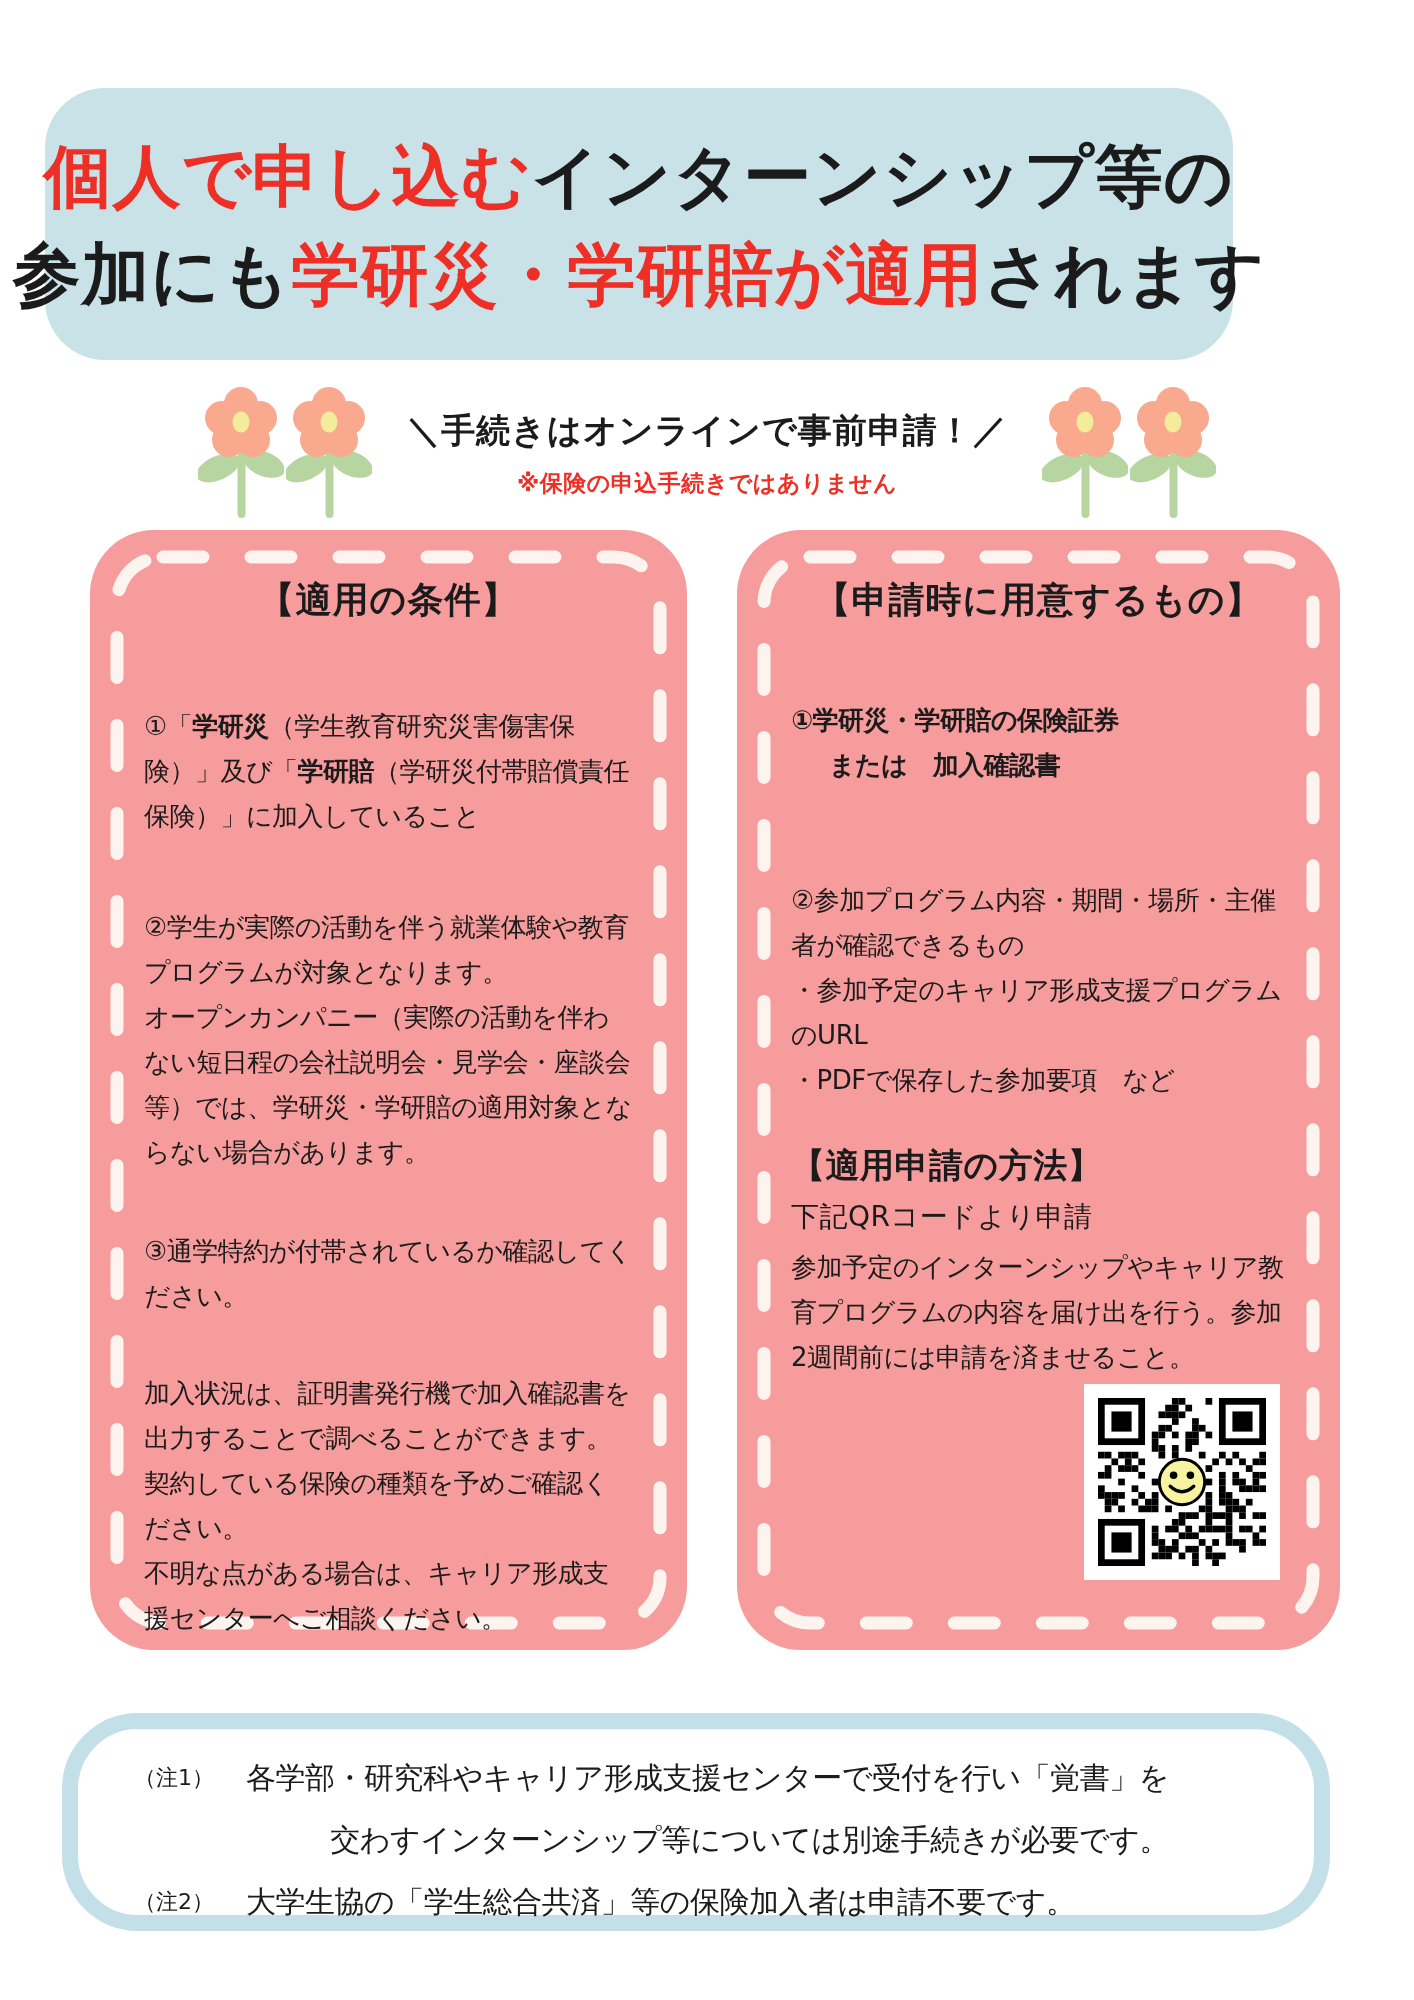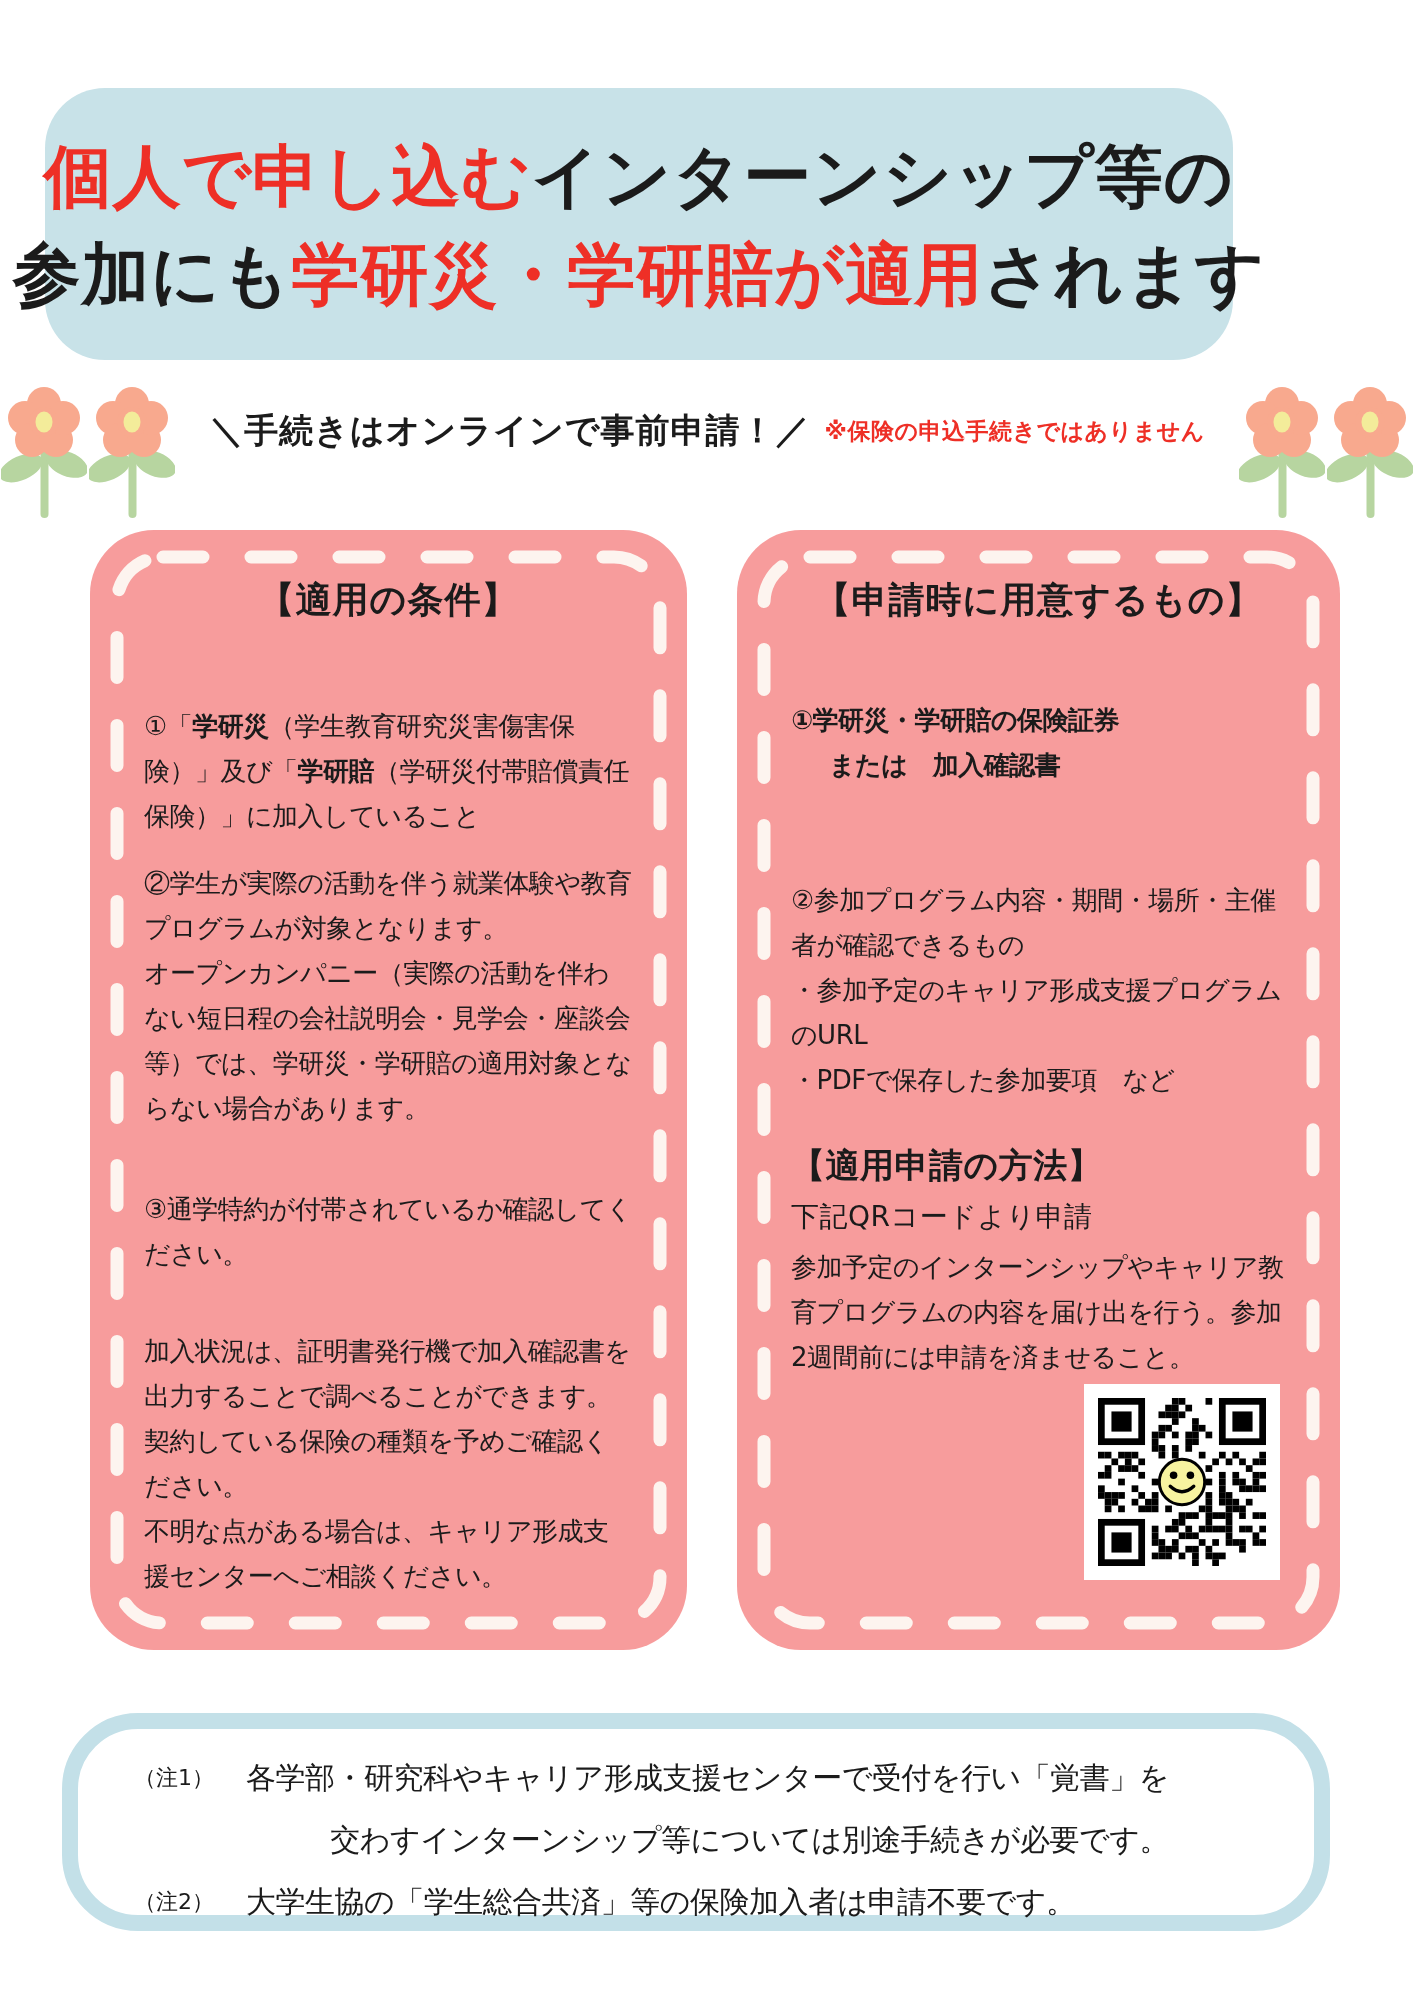--- a/index.html
+++ b/index.html
@@ -30,21 +30,21 @@
   }
   .red{color:var(--red);}
 
   
   .subtitle-row{
     position:absolute;left:0;top:382px;width:1414px;
     display:flex;justify-content:center;align-items:flex-start;gap:34px;
   }
   .flower-group{display:flex;gap:2px;}
   .flower-group svg{display:block;}
-  .subtitle-text{display:flex;flex-direction:row;align-items:center;padding-top:26px;gap:14px;}
+  .subtitle-text{display:flex;flex-direction:column;align-items:center;padding-top:26px;gap:14px;}
   .subtitle-main{font-size:34px;font-weight:700;letter-spacing:1px;white-space:nowrap;}
   .subtitle-note{font-size:23px;font-weight:700;letter-spacing:0.5px;white-space:nowrap;}
 
   
   .card{
     position:absolute;top:530px;height:1120px;background:var(--card-bg);
     border-radius:64px;
   }
   .card-left{left:90px;width:597px;}
   .card-right{left:737px;width:603px;}
@@ -52,21 +52,21 @@
   .card-content{
     position:relative;height:100%;display:flex;flex-direction:column;
     padding:0 54px;
   }
   .card-header{
     text-align:center;font-size:36px;font-weight:700;letter-spacing:1px;
     margin-top:52px;line-height:1;white-space:nowrap;
   }
   .card p{font-size:26px;line-height:45px;letter-spacing:-0.5px;text-align:left;}
   .lc-item1{margin-top:86px;}
-  .lc-item2{margin-top:24px;font-family:Liberation Mono, monospace;}
+  .lc-item2{margin-top:66px;}
   .lc-item3{margin-top:54px;}
   .lc-item4{margin-top:52px;}
   .b{font-weight:700;}
 
   .rc-item1{margin-top:80px;font-size:35px;font-weight:700;line-height:60px;letter-spacing:0;}
   .rc-item1 .indent{margin-left:38px;}
   .rc-item2{margin-top:90px;}
   .rc-method-header{margin-top:40px;font-size:34px;font-weight:700;line-height:44px;letter-spacing:0.5px;}
   .rc-method-sub{margin-top:8px;font-size:28px;line-height:44px;letter-spacing:0.5px;}
   .rc-method-desc{margin-top:6px;font-size:25px;line-height:42px;letter-spacing:-0.5px;}

